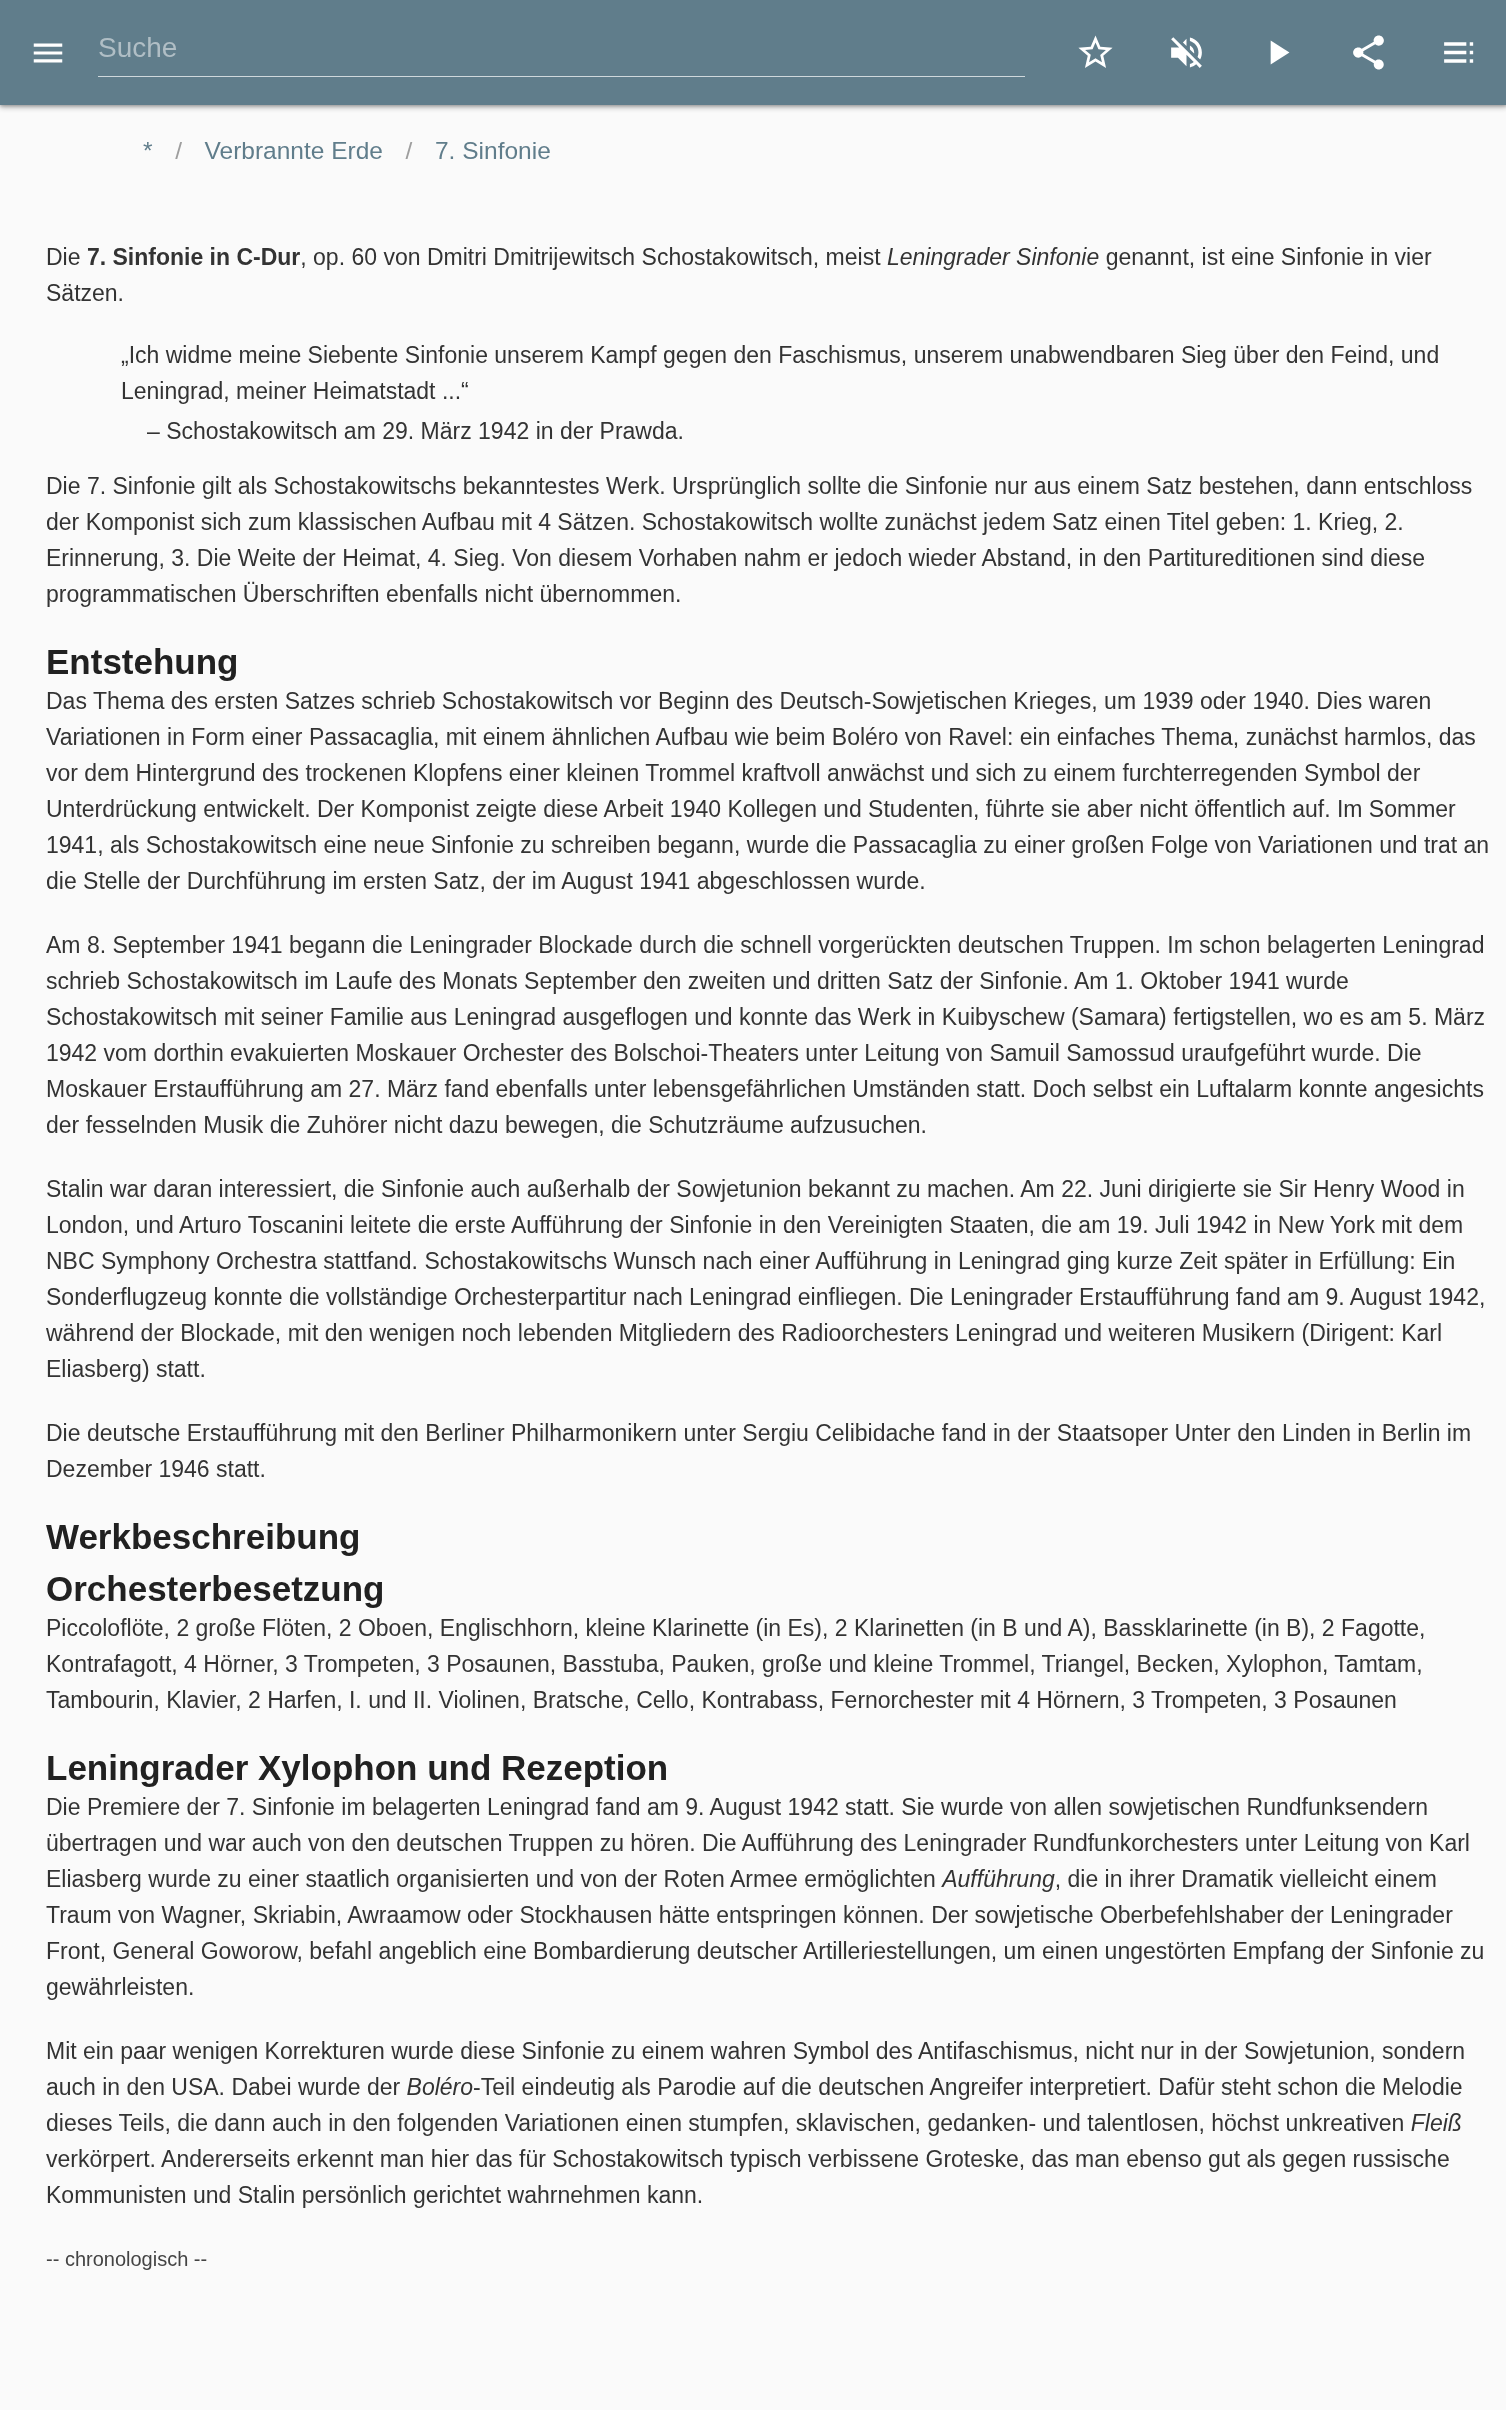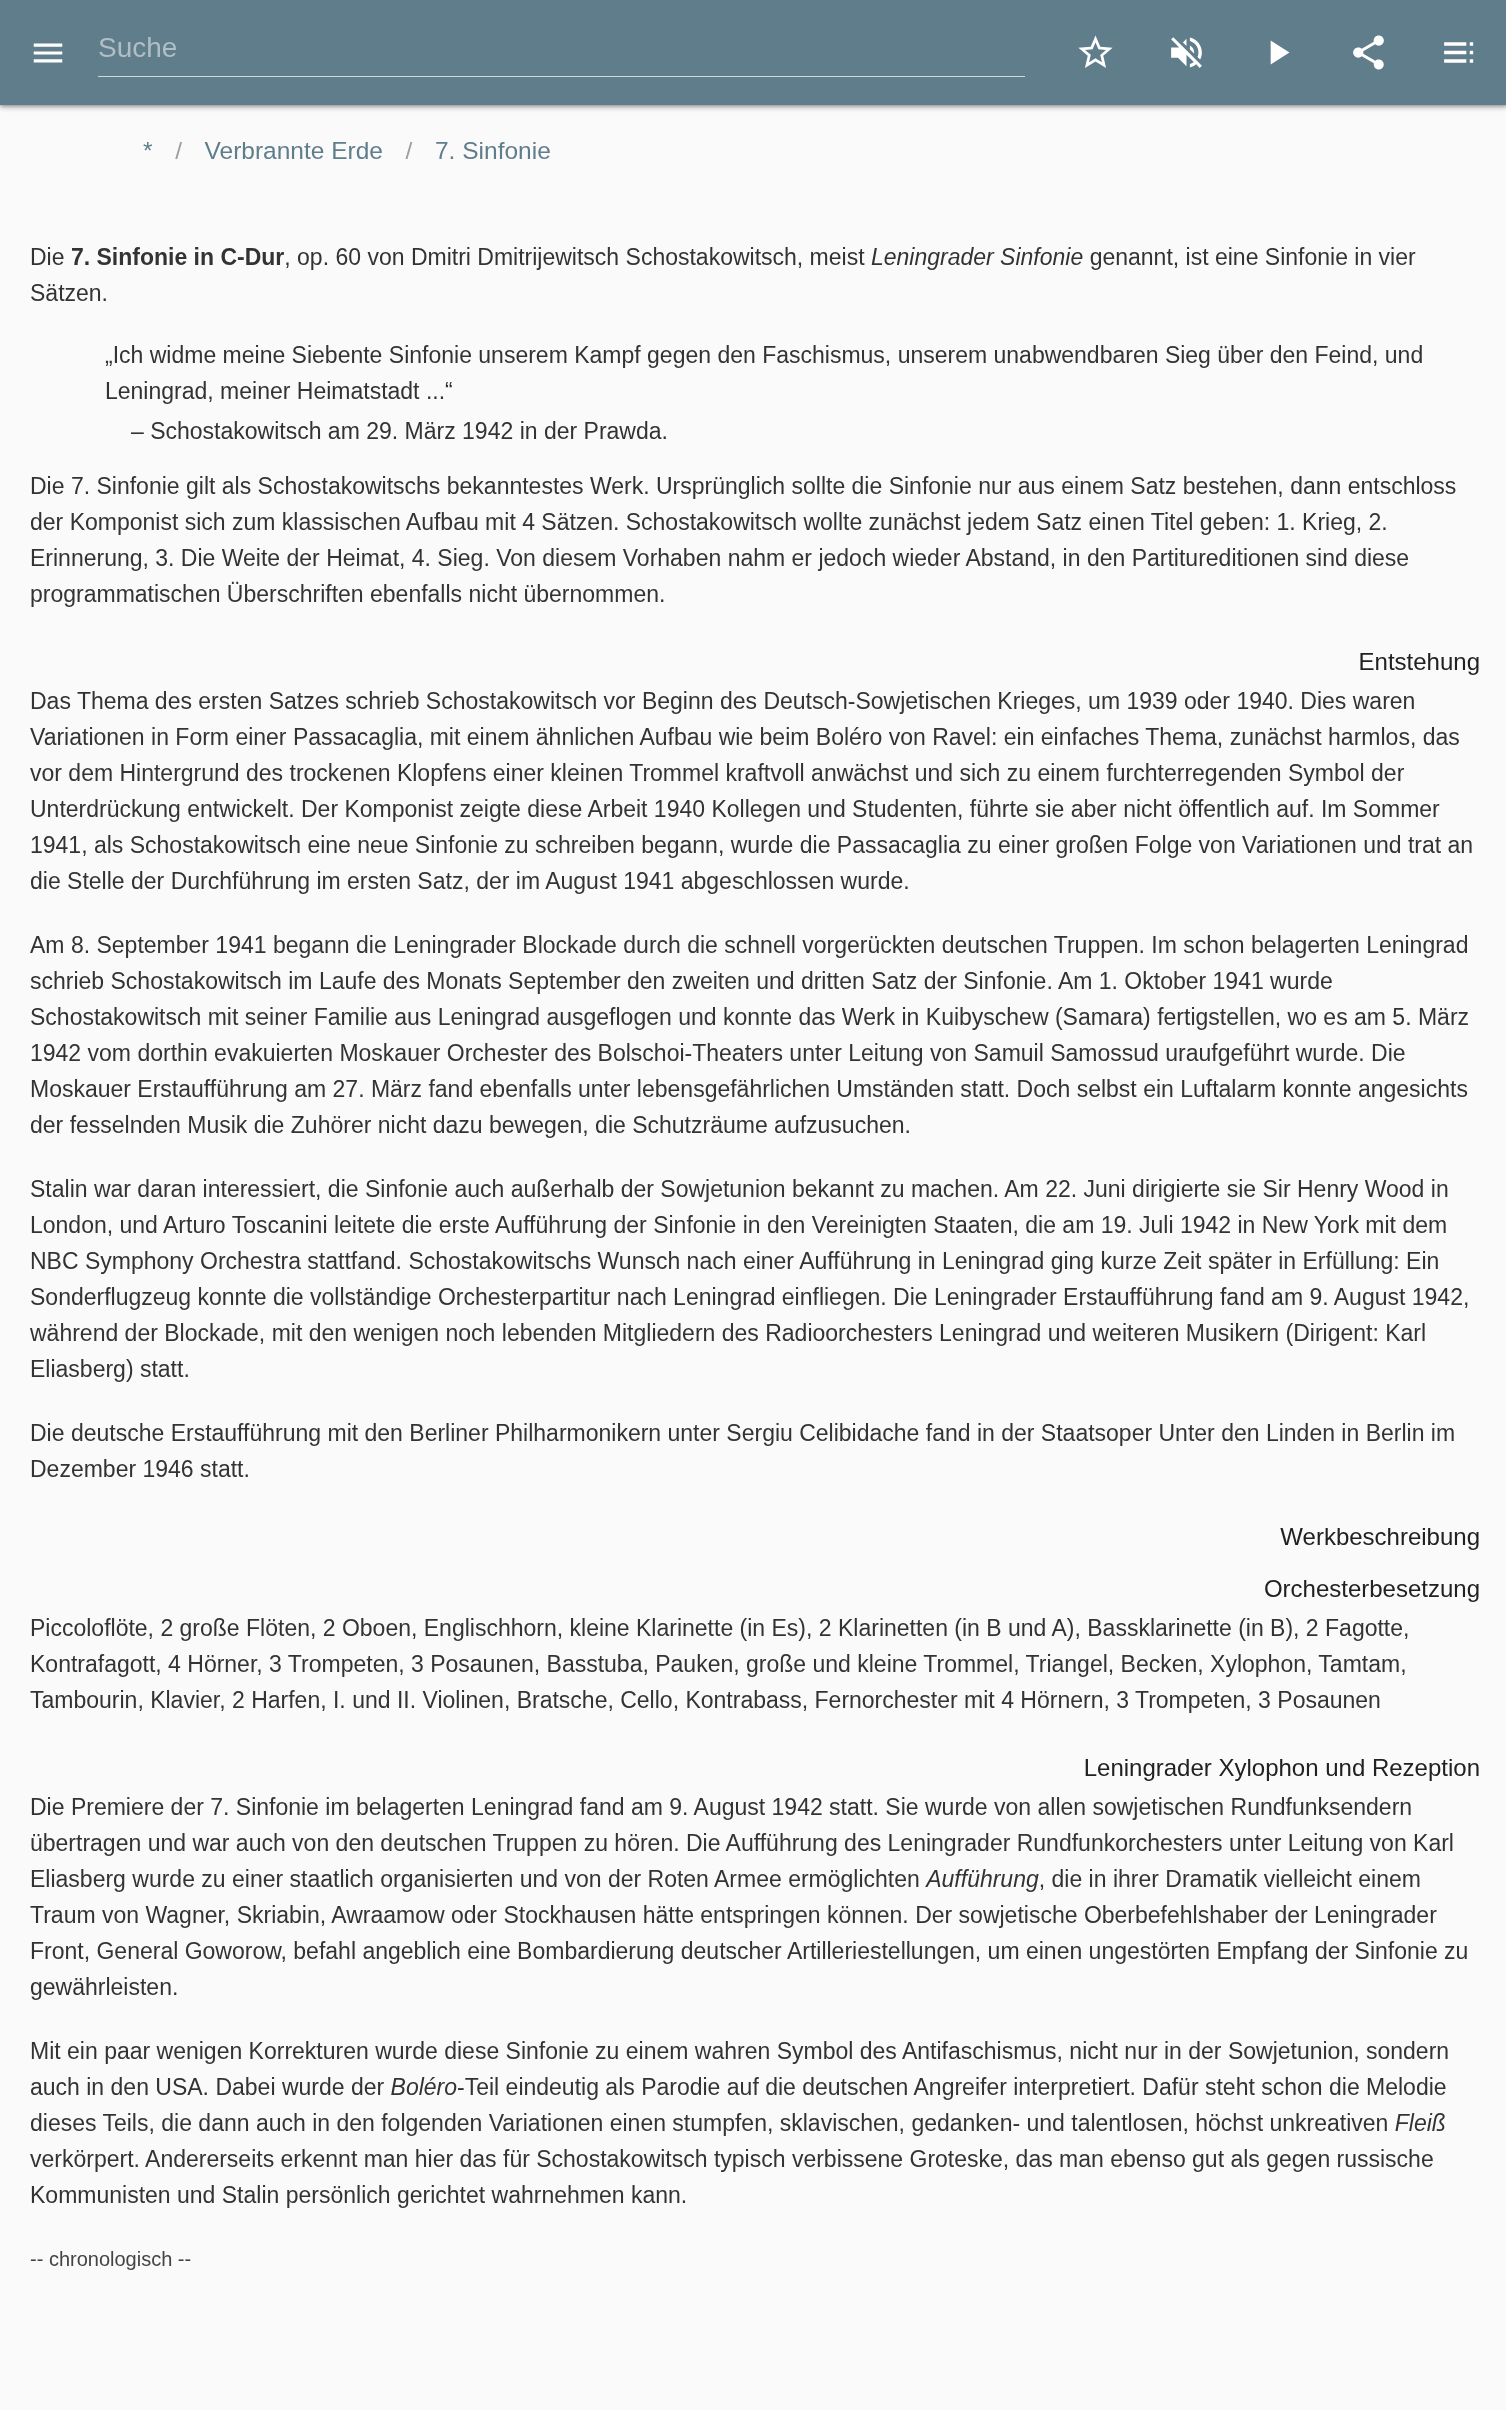--- a/index.html
+++ b/index.html
@@ -21,27 +21,27 @@
     padding-top: 1.9px;
   }
   .search-input::placeholder { color: #b0bec5; }
   .actions { position: absolute; right: 21px; top: 26px; height: 53px; display: flex; }
   .act { width: 53px; height: 53px; margin-left: 38px; display: flex; align-items: center; justify-content: center; cursor: pointer; }
 
   .breadcrumb { position: absolute; top: 137px; left: 143px; font-size: 24.5px; color: #607d8b; display: flex; align-items: center; }
   .breadcrumb .sep { color: #9e9e9e; margin: 0 22.6px; }
   .breadcrumb a { color: #607d8b; text-decoration: none; cursor: pointer; }
 
-  .content { position: absolute; top: 239px; left: 30px; width: 1450px; font-size: 23px; line-height: 36px; color: #333; }
+  .content { position: absolute; top: 239px; left: 46px; width: 1450px; font-size: 23px; line-height: 36px; color: #333; }
   .content p { margin-bottom: 28px; }
   .content p.tight { margin-bottom: 26px; }
   blockquote { margin: 0 0 19px 75px; }
   blockquote .quote { line-height: 36px; }
   blockquote .attr { margin-left: 26px; margin-top: 3.8px; }
-  h2 { font-size: 24px; font-weight: normal; color: #212121; line-height: 43px; margin-top: 13px; margin-bottom: 0; text-align: right; }
+  h2 { font-size: 35px; font-weight: bold; color: #212121; line-height: 43px; margin-top: 13px; margin-bottom: 0; }
   h2.sub { margin-top: 9.4px; }
   .small-note { font-size: 20px; color: #444; margin-top: 15px; }
 </style>
 </head>
 <body>
 
 <header class="appbar">
   <div class="menu-btn">
     <svg width="38" height="38" viewBox="0 0 24 24">
         <path fill="#fff" d="M3 6h18v2H3zm0 5h18v2H3zm0 5h18v2H3z"></path>

